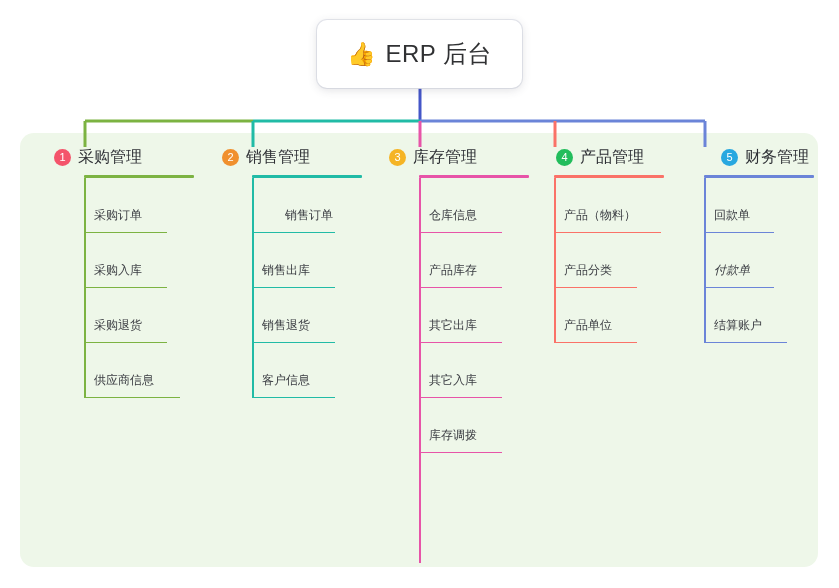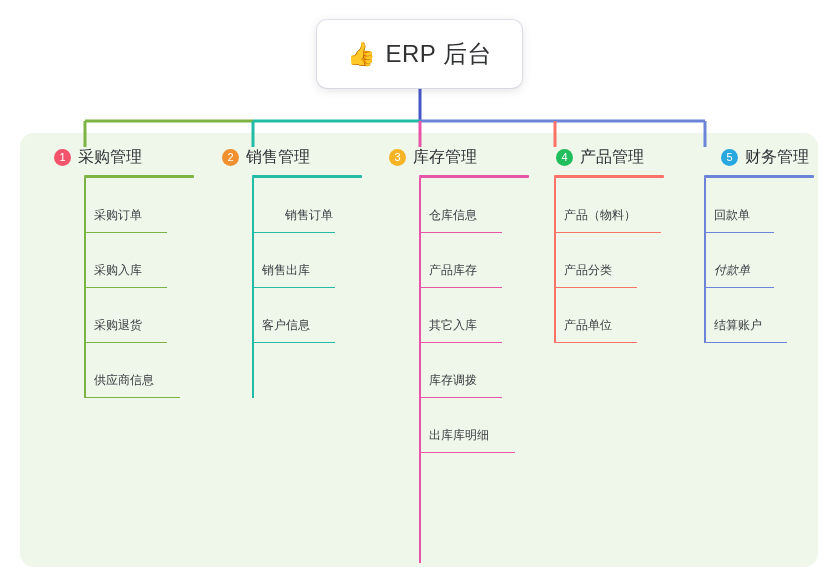--- a/index.html
+++ b/index.html
@@ -195,20 +195,24 @@
         <div class="leaf-list">
           <div class="leaf">
             <span class="leaf-label" style="left: 58px; margin-left: 23px;">销售订单</span>
             <span class="leaf-rule" style="left: 48px; width: 83px; background: rgb(33, 187, 166);"></span>
           </div>
           <div class="leaf">
             <span class="leaf-label" style="left: 58px;">销售出库</span>
             <span class="leaf-rule" style="left: 48px; width: 83px; background: rgb(33, 187, 166);"></span>
           </div>
           <div class="leaf">
+            <span class="leaf-label" style="left: 58px;">销售退货</span>
+            <span class="leaf-rule" style="left: 48px; width: 83px; background: rgb(33, 187, 166);"></span>
+          </div>
+          <div class="leaf">
             <span class="leaf-label" style="left: 58px;">客户信息</span>
             <span class="leaf-rule" style="left: 48px; width: 83px; background: rgb(33, 187, 166);"></span>
           </div>
           <div style="position: absolute; left: 48px; top: 0px; width: 1.5px; height: 220px; background: rgb(33, 187, 166);"></div>
         </div>
       </div>
       <div class="column" style="left: 371px;">
         <div class="col-head">
           <span class="badge" style="background: rgb(245, 180, 37);">3</span>
           <span class="col-title">库存管理</span>
@@ -217,30 +221,30 @@
         <div class="leaf-list">
           <div class="leaf">
             <span class="leaf-label" style="left: 58px;">仓库信息</span>
             <span class="leaf-rule" style="left: 48px; width: 83px; background: rgb(231, 84, 168);"></span>
           </div>
           <div class="leaf">
             <span class="leaf-label" style="left: 58px;">产品库存</span>
             <span class="leaf-rule" style="left: 48px; width: 83px; background: rgb(231, 84, 168);"></span>
           </div>
           <div class="leaf">
+            <span class="leaf-label" style="left: 58px;">其它出库</span>
+            <span class="leaf-rule" style="left: 48px; width: 83px; background: rgb(231, 84, 168);"></span>
+          </div>
+          <div class="leaf">
             <span class="leaf-label" style="left: 58px;">其它入库</span>
             <span class="leaf-rule" style="left: 48px; width: 83px; background: rgb(231, 84, 168);"></span>
           </div>
           <div class="leaf">
             <span class="leaf-label" style="left: 58px;">库存调拨</span>
             <span class="leaf-rule" style="left: 48px; width: 83px; background: rgb(231, 84, 168);"></span>
-          </div>
-          <div class="leaf">
-            <span class="leaf-label" style="left: 58px;">出库库明细</span>
-            <span class="leaf-rule" style="left: 48px; width: 96px; background: rgb(231, 84, 168);"></span>
           </div>
           <div style="position: absolute; left: 48px; top: 0px; width: 1.5px; height: 385px; background: rgb(231, 84, 168);"></div>
         </div>
       </div>
       <div class="column" style="left: 538px;">
         <div class="col-head">
           <span class="badge" style="background: rgb(34, 189, 92);">4</span>
           <span class="col-title">产品管理</span>
         </div>
         <div class="col-rule" style="background: rgb(250, 114, 104); width: 110px; margin-left: 16px;"></div>

